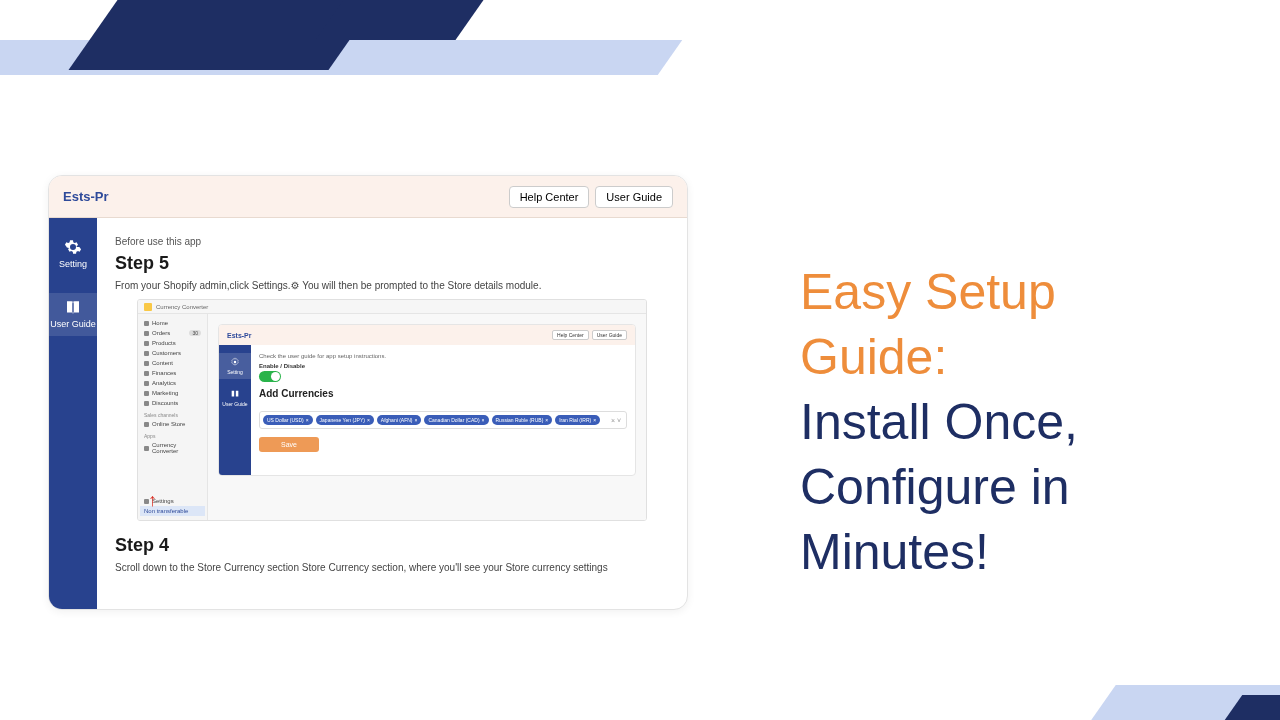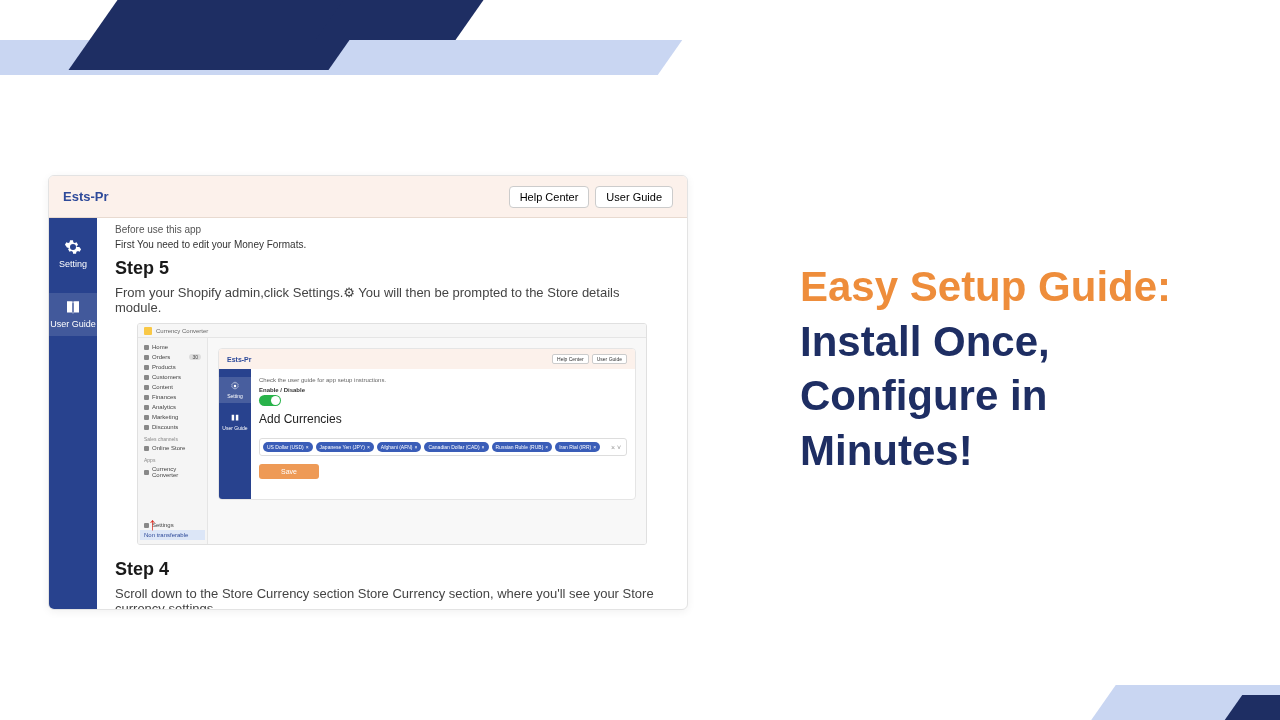--- a/index.html
+++ b/index.html
@@ -5,37 +5,37 @@
 *{margin:0;padding:0;box-sizing:border-box;font-family:-apple-system,BlinkMacSystemFont,'Segoe UI',Arial,sans-serif}
 body{width:1280px;height:720px;background:#fff;position:relative;overflow:hidden}
 .decor-top{position:absolute;top:0;left:0;right:0;height:105px;pointer-events:none}
 .decor-navy1{position:absolute;top:-20px;left:100px;width:260px;height:90px;background:#1e2e63;transform:skewX(-35deg)}
 .decor-navy2{position:absolute;top:-30px;left:340px;width:140px;height:70px;background:#1e2e63;transform:skewX(-35deg)}
 .decor-lightbar{position:absolute;top:40px;left:-50px;width:720px;height:35px;background:#c9d6f2;transform:skewX(-35deg)}
 .decor-bottom{position:absolute;bottom:-10px;right:-40px;width:240px;height:60px;pointer-events:none}
 .decor-bottom-light{position:absolute;bottom:0;right:0;width:220px;height:45px;background:#c9d6f2;transform:skewX(-35deg)}
 .decor-bottom-navy{position:absolute;bottom:0;right:-10px;width:100px;height:35px;background:#1e2e63;transform:skewX(-35deg)}
 .right-title{position:absolute;right:80px;top:260px;width:400px}
-.right-title h1{font-size:42px;font-weight:700;line-height:1.3;color:#1e2e63}
+.right-title h1{font-size:50px;font-weight:400;line-height:1.3;color:#1e2e63}
 .right-title .orange{color:#ee8d3b}
-.app-card{position:absolute;left:48px;top:175px;width:640px;height:435px;background:#fff;border:1px solid #e3e3e3;border-radius:6px;box-shadow:0 2px 8px rgba(0,0,0,0.06);overflow:hidden}
+.app-card{position:absolute;left:48px;top:175px;width:640px;height:435px;background:#fff;border:1px solid #e3e3e3;border-radius:14px;box-shadow:0 2px 8px rgba(0,0,0,0.06);overflow:hidden}
 .app-header{background:#fcf1eb;height:42px;display:flex;align-items:center;justify-content:space-between;padding:0 14px;border-bottom:1px solid #e8dad0}
 .app-header-title{color:#2e4a9a;font-weight:600;font-size:13px}
 .app-header-btns{display:flex;gap:6px}
 .app-header-btns button{background:#fff;border:1px solid #ccc;border-radius:4px;padding:4px 10px;font-size:11px;cursor:pointer}
 .app-body{display:flex;height:calc(100% - 42px)}
 .app-sidebar{width:48px;background:#28428e;display:flex;flex-direction:column;align-items:center;padding-top:14px;gap:18px}
 .sb-item{display:flex;flex-direction:column;align-items:center;color:#fff;font-size:9px;gap:3px;cursor:pointer;padding:6px 0;width:100%}
 .sb-item.active{background:rgba(255,255,255,0.12)}
 .sb-icon{width:18px;height:18px;display:flex;align-items:center;justify-content:center}
-.app-content{flex:1;padding:6px 18px;overflow:auto;font-size:11px;color:#333}
+.app-content{flex:1;padding:18px 18px;overflow:auto;font-size:11px;color:#333}
 .notice{font-size:10px;color:#555;margin-bottom:4px}
 .lead{font-size:10px;color:#333;margin-bottom:8px}
 .step-title{font-size:18px;font-weight:600;color:#1a1a1a;margin:6px 0}
-.step-desc{font-size:13px;color:#444;margin-bottom:8px}
+.step-desc{font-size:10px;color:#444;margin-bottom:8px}
 .inner-shot{margin:8px auto 14px;width:510px;background:#fff;border:1px solid #e0e0e0;border-radius:3px;overflow:hidden}
 .inner-top{height:14px;background:#f6f6f6;border-bottom:1px solid #e5e5e5;display:flex;align-items:center;padding:0 6px;font-size:6px;color:#666}
 .inner-top .yb{width:8px;height:8px;background:#f9c846;border-radius:1px;margin-right:4px}
 .inner-body{display:flex}
 .inner-sb{width:70px;background:#f5f5f5;border-right:1px solid #e5e5e5;padding:4px 2px;font-size:6px;color:#444;position:relative}
 .inner-sb .it{padding:2px 4px;display:flex;align-items:center;gap:3px}
 .inner-sb .it .dot{width:5px;height:5px;background:#888;border-radius:1px;flex-shrink:0}
 .inner-sb .sec{font-size:5px;color:#888;padding:4px 4px 1px}
 .inner-sb .hl{background:#dce6f7;color:#2e4a9a}
 .arrow-up{position:absolute;bottom:14px;left:10px;color:#d93025;font-size:18px;line-height:0.6}
@@ -47,21 +47,21 @@
 .inner-card-bd{display:flex}
 .inner-card-sb{width:32px;background:#28428e;display:flex;flex-direction:column;align-items:center;padding-top:8px;gap:10px;min-height:130px}
 .mini-sb-item{color:#fff;font-size:5px;display:flex;flex-direction:column;align-items:center;gap:2px}
 .mini-sb-item.active{background:rgba(255,255,255,0.15);width:100%;padding:4px 0}
 .mini-ico{width:10px;height:10px}
 .inner-card-ct{flex:1;padding:8px;font-size:6px;color:#555}
 .inner-card-ct .hint{font-size:6px;color:#666;margin-bottom:4px}
 .inner-card-ct .lbl{font-size:6px;color:#333;font-weight:600;margin-bottom:2px}
 .toggle{width:22px;height:11px;background:#29b34a;border-radius:6px;position:relative;margin-bottom:6px}
 .toggle:after{content:'';position:absolute;right:1px;top:1px;width:9px;height:9px;background:#fff;border-radius:50%}
-.add-title{font-size:12px;font-weight:400;color:#222;margin-bottom:12px}
+.add-title{font-size:10px;font-weight:700;color:#222;margin-bottom:12px}
 .chips-row{display:flex;align-items:center;gap:3px;border:1px solid #ddd;border-radius:3px;padding:3px;margin-bottom:8px}
 .chip{background:#3a5db8;color:#fff;font-size:5px;padding:2px 4px;border-radius:7px;display:flex;align-items:center;gap:2px}
 .chip .x{font-size:5px}
 .chips-arrow{margin-left:auto;display:flex;gap:2px;color:#999;font-size:7px;padding-right:2px}
 .save-btn{background:#ee9a56;color:#fff;border:none;border-radius:3px;padding:4px 22px;font-size:7px;cursor:pointer}
 svg{display:block}
 </style>
 </head>
 <body>
 
@@ -104,21 +104,20 @@
         <span class="sb-icon">
           <svg viewBox="0 0 24 24" width="18" height="18" fill="#fff">
               <path d="M4 3h6a3 3 0 013 3v14a2 2 0 00-2-2H4V3zm16 0h-6a3 3 0 00-3 3v14a2 2 0 012-2h7V3z"></path>
             </svg>
         </span>
         <span style="text-align:center;line-height:1.1">User Guide</span>
       </div>
     </div>
     <div class="app-content">
       <div class="notice">Before use this app</div>
-      <div class="lead">First You need to edit your Money Formats.</div>
       <div class="step-title">Step 5</div>
       <div class="step-desc">From your Shopify admin,click Settings.⚙ You will then be prompted to the Store details module.</div>
 
       <div class="inner-shot">
         <div class="inner-top">
           <span class="yb"></span>
           <span>Currency Converter</span>
         </div>
         <div class="inner-body">
           <div class="inner-sb">

